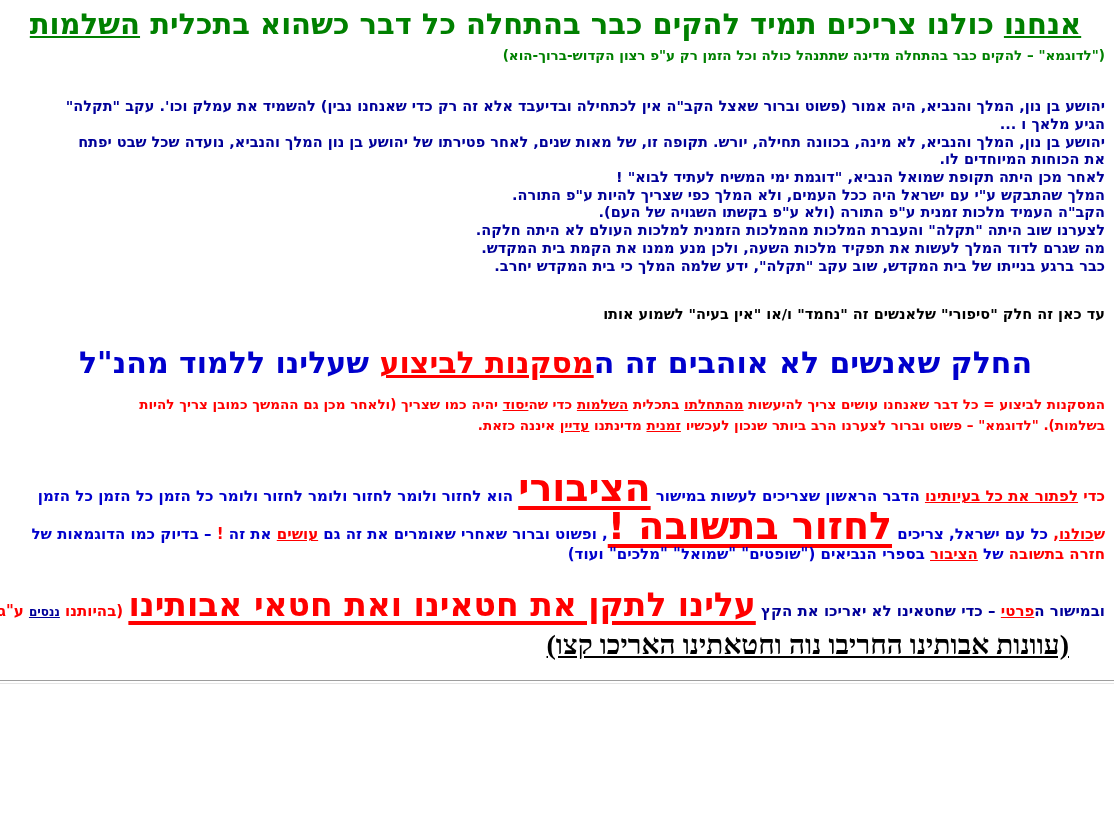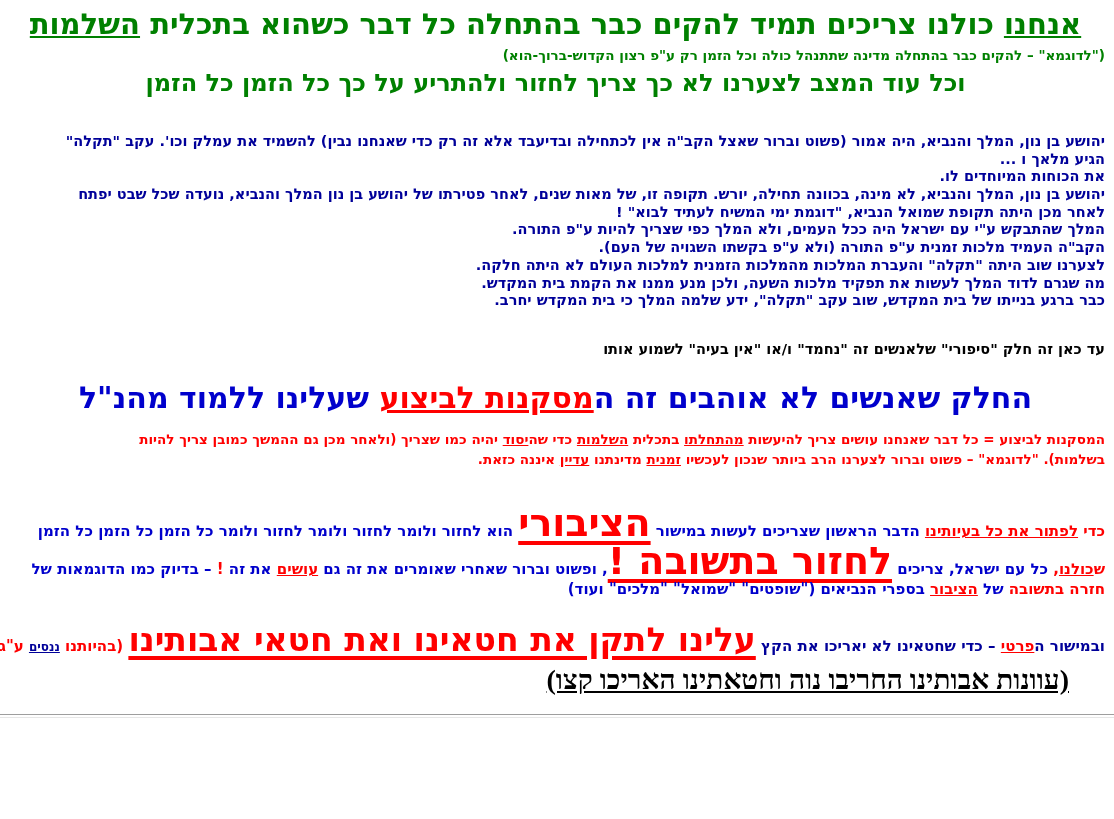--- a/index.html
+++ b/index.html
@@ -42,27 +42,26 @@
   .divider{margin-top:16px;height:2px;border-top:1px solid #9e9e9e;border-bottom:1px solid #e6e6e6;}
 </style>
 </head>
 <body>
 
 <div class="doc">
 
   <div class="section section-green-title">
       <div class="line center s30"><span class="run u" style="color: rgb(0, 128, 0);">אנחנו</span><span class="run" style="color: rgb(0, 128, 0);"> כולנו צריכים תמיד להקים כבר בהתחלה כל דבר כשהוא בתכלית </span><span class="run u" style="color: rgb(0, 128, 0);">השלמות</span></div>
       <div class="line right s13"><span class="run" style="color: rgb(0, 128, 0);">("לדוגמא" – להקים כבר בהתחלה מדינה שתתנהל כולה וכל הזמן רק ע"פ רצון הקדוש-ברוך-הוא)</span></div>
-      <div class="line center s25"><span class="run" style="color: rgb(0, 128, 0);">וכל עוד המצב לצערנו לא כך צריך לחזור ולהתריע על כך כל הזמן כל הזמן</span></div>
     </div>
     <div class="section section-story">
       <div class="line right s14"><span class="run" style="color: rgb(0, 0, 153);">יהושע בן נון, המלך והנביא, היה אמור (פשוט וברור שאצל הקב"ה אין לכתחילה ובדיעבד אלא זה רק כדי שאנחנו נבין) להשמיד את עמלק וכו'. עקב "תקלה"</span></div>
       <div class="line right s14"><span class="run" style="color: rgb(0, 0, 153);">הגיע מלאך ו ...</span></div>
+      <div class="line right s14"><span class="run" style="color: rgb(0, 0, 153);">יהושע בן נון, המלך והנביא, לא מינה, בכוונה תחילה, יורש. תקופה זו, של מאות שנים, לאחר פטירתו של יהושע בן נון המלך והנביא, נועדה שכל שבט יפתח</span></div>
       <div class="line right s14"><span class="run" style="color: rgb(0, 0, 153);">את הכוחות המיוחדים לו.</span></div>
-      <div class="line right s14"><span class="run" style="color: rgb(0, 0, 153);">יהושע בן נון, המלך והנביא, לא מינה, בכוונה תחילה, יורש. תקופה זו, של מאות שנים, לאחר פטירתו של יהושע בן נון המלך והנביא, נועדה שכל שבט יפתח</span></div>
       <div class="line right s14"><span class="run" style="color: rgb(0, 0, 153);">לאחר מכן היתה תקופת שמואל הנביא, "דוגמת ימי המשיח לעתיד לבוא" !</span></div>
       <div class="line right s14"><span class="run" style="color: rgb(0, 0, 153);">המלך שהתבקש ע"י עם ישראל היה ככל העמים, ולא המלך כפי שצריך להיות ע"פ התורה.</span></div>
       <div class="line right s14"><span class="run" style="color: rgb(0, 0, 153);">הקב"ה העמיד מלכות זמנית ע"פ התורה (ולא ע"פ בקשתו השגויה של העם).</span></div>
       <div class="line right s14"><span class="run" style="color: rgb(0, 0, 153);">לצערנו שוב היתה "תקלה" והעברת המלכות מהמלכות הזמנית למלכות העולם לא היתה חלקה.</span></div>
       <div class="line right s14"><span class="run" style="color: rgb(0, 0, 153);">מה שגרם לדוד המלך לעשות את תפקיד מלכות השעה, ולכן מנע ממנו את הקמת בית המקדש.</span></div>
       <div class="line right s14"><span class="run" style="color: rgb(0, 0, 153);">כבר ברגע בנייתו של בית המקדש, שוב עקב "תקלה", ידע שלמה המלך כי בית המקדש יחרב.</span></div>
     </div>
     <div class="section section-interlude">
       <div class="line right s14"><span class="run" style="color: rgb(0, 0, 0);">עד כאן זה חלק "סיפורי" שלאנשים זה "נחמד" ו/או "אין בעיה" לשמוע אותו</span></div>
     </div>

